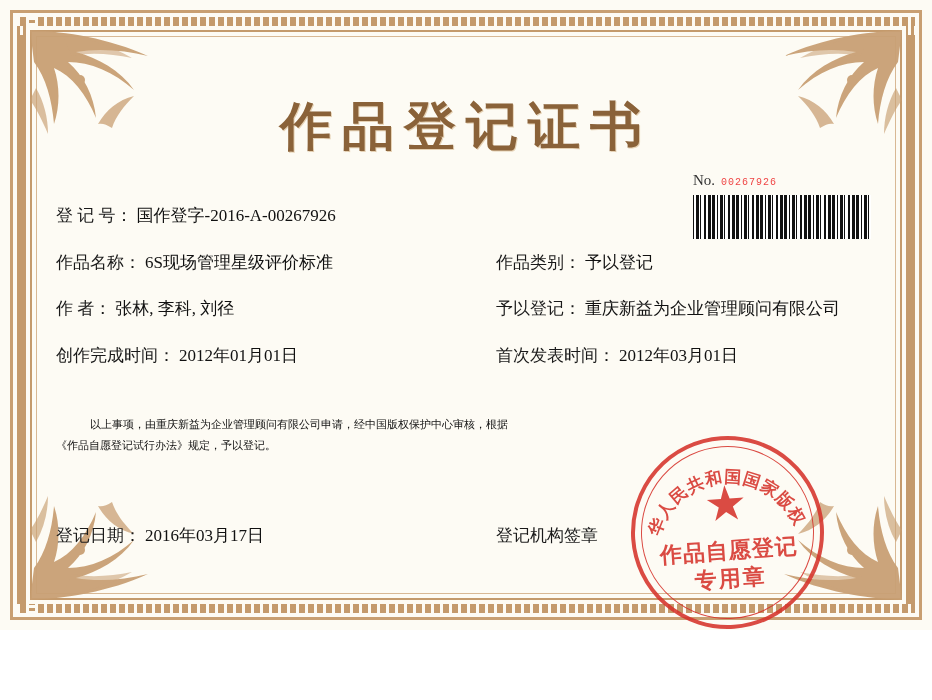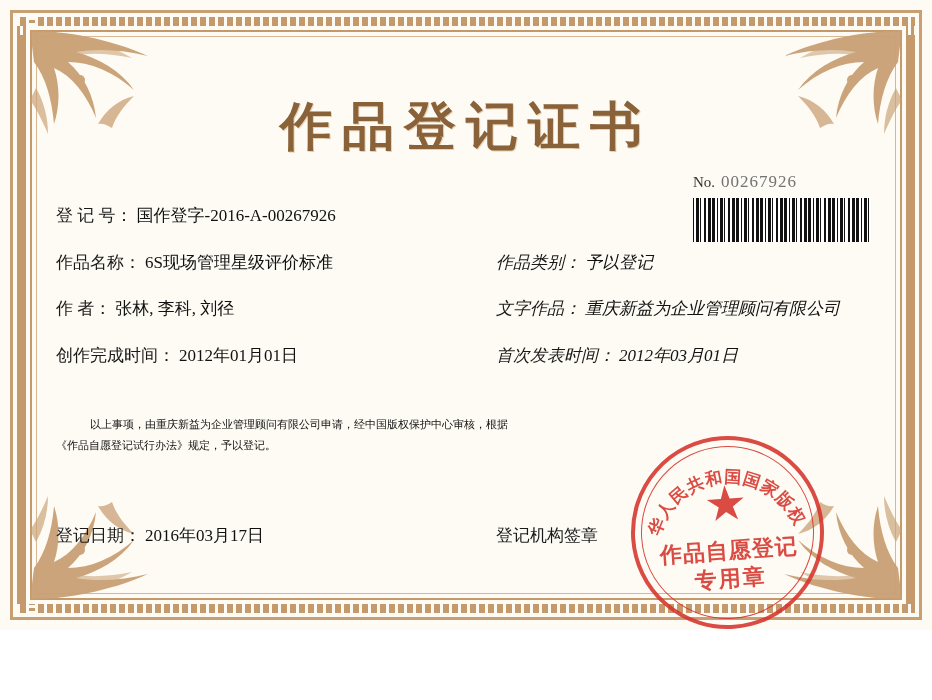--- a/index.html
+++ b/index.html
@@ -123,23 +123,23 @@
     width: 185px;
     text-align: left;
   }
   .no-line {
     font-size: 15px;
     color: #333;
     white-space: nowrap;
   }
   .no-label { color: #333; }
   .no-value {
-    color: #737373;
-    font-family: Liberation Serif, serif;
-    font-size: 17px;
+    color: #ef4444;
+    font-family: Liberation Mono, monospace;
+    font-size: 10px;
     letter-spacing: 1px;
     margin-left: 6px;
   }
   .barcode {
     margin-top: 6px;
     height: 44px;
     width: 178px;
     background-image: repeating-linear-gradient(
       90deg,
       #111 0 1px, #fff 1px 3px, #111 3px 6px, #fff 6px 7px,
@@ -157,21 +157,21 @@
   .row {
     display: flex;
     margin-bottom: 22px;
     align-items: flex-end;
   }
   .col {
     display: flex;
     align-items: flex-start;
   }
   .col-left { width: 440px; flex: 0 0 440px; }
-  .col-right { flex: 1 1 auto; font-style: italic; }
+  .col-right { flex: 1 1 auto; }
 
   .lbl {
     font-size: 17px;
     color: #1a1a1a;
     white-space: nowrap;
     flex: 0 0 auto;
   }
   .val {
     font-size: 17px;
     color: #111;
@@ -339,21 +339,21 @@
           <span class="val">予以登记</span>
         </div>
       </div>
 
       <div class="row">
         <div class="col col-left">
           <span class="lbl">作      者：</span>
           <span class="val">张林, 李科, 刘径</span>
         </div>
         <div class="col col-right">
-          <span class="lbl">文字作品：</span>
+          <span class="lbl">予以登记：</span>
           <span class="val">重庆新益为企业管理顾问有限公司</span>
         </div>
       </div>
 
       <div class="row">
         <div class="col col-left">
           <span class="lbl">创作完成时间：</span>
           <span class="val">2012年01月01日</span>
         </div>
         <div class="col col-right">

